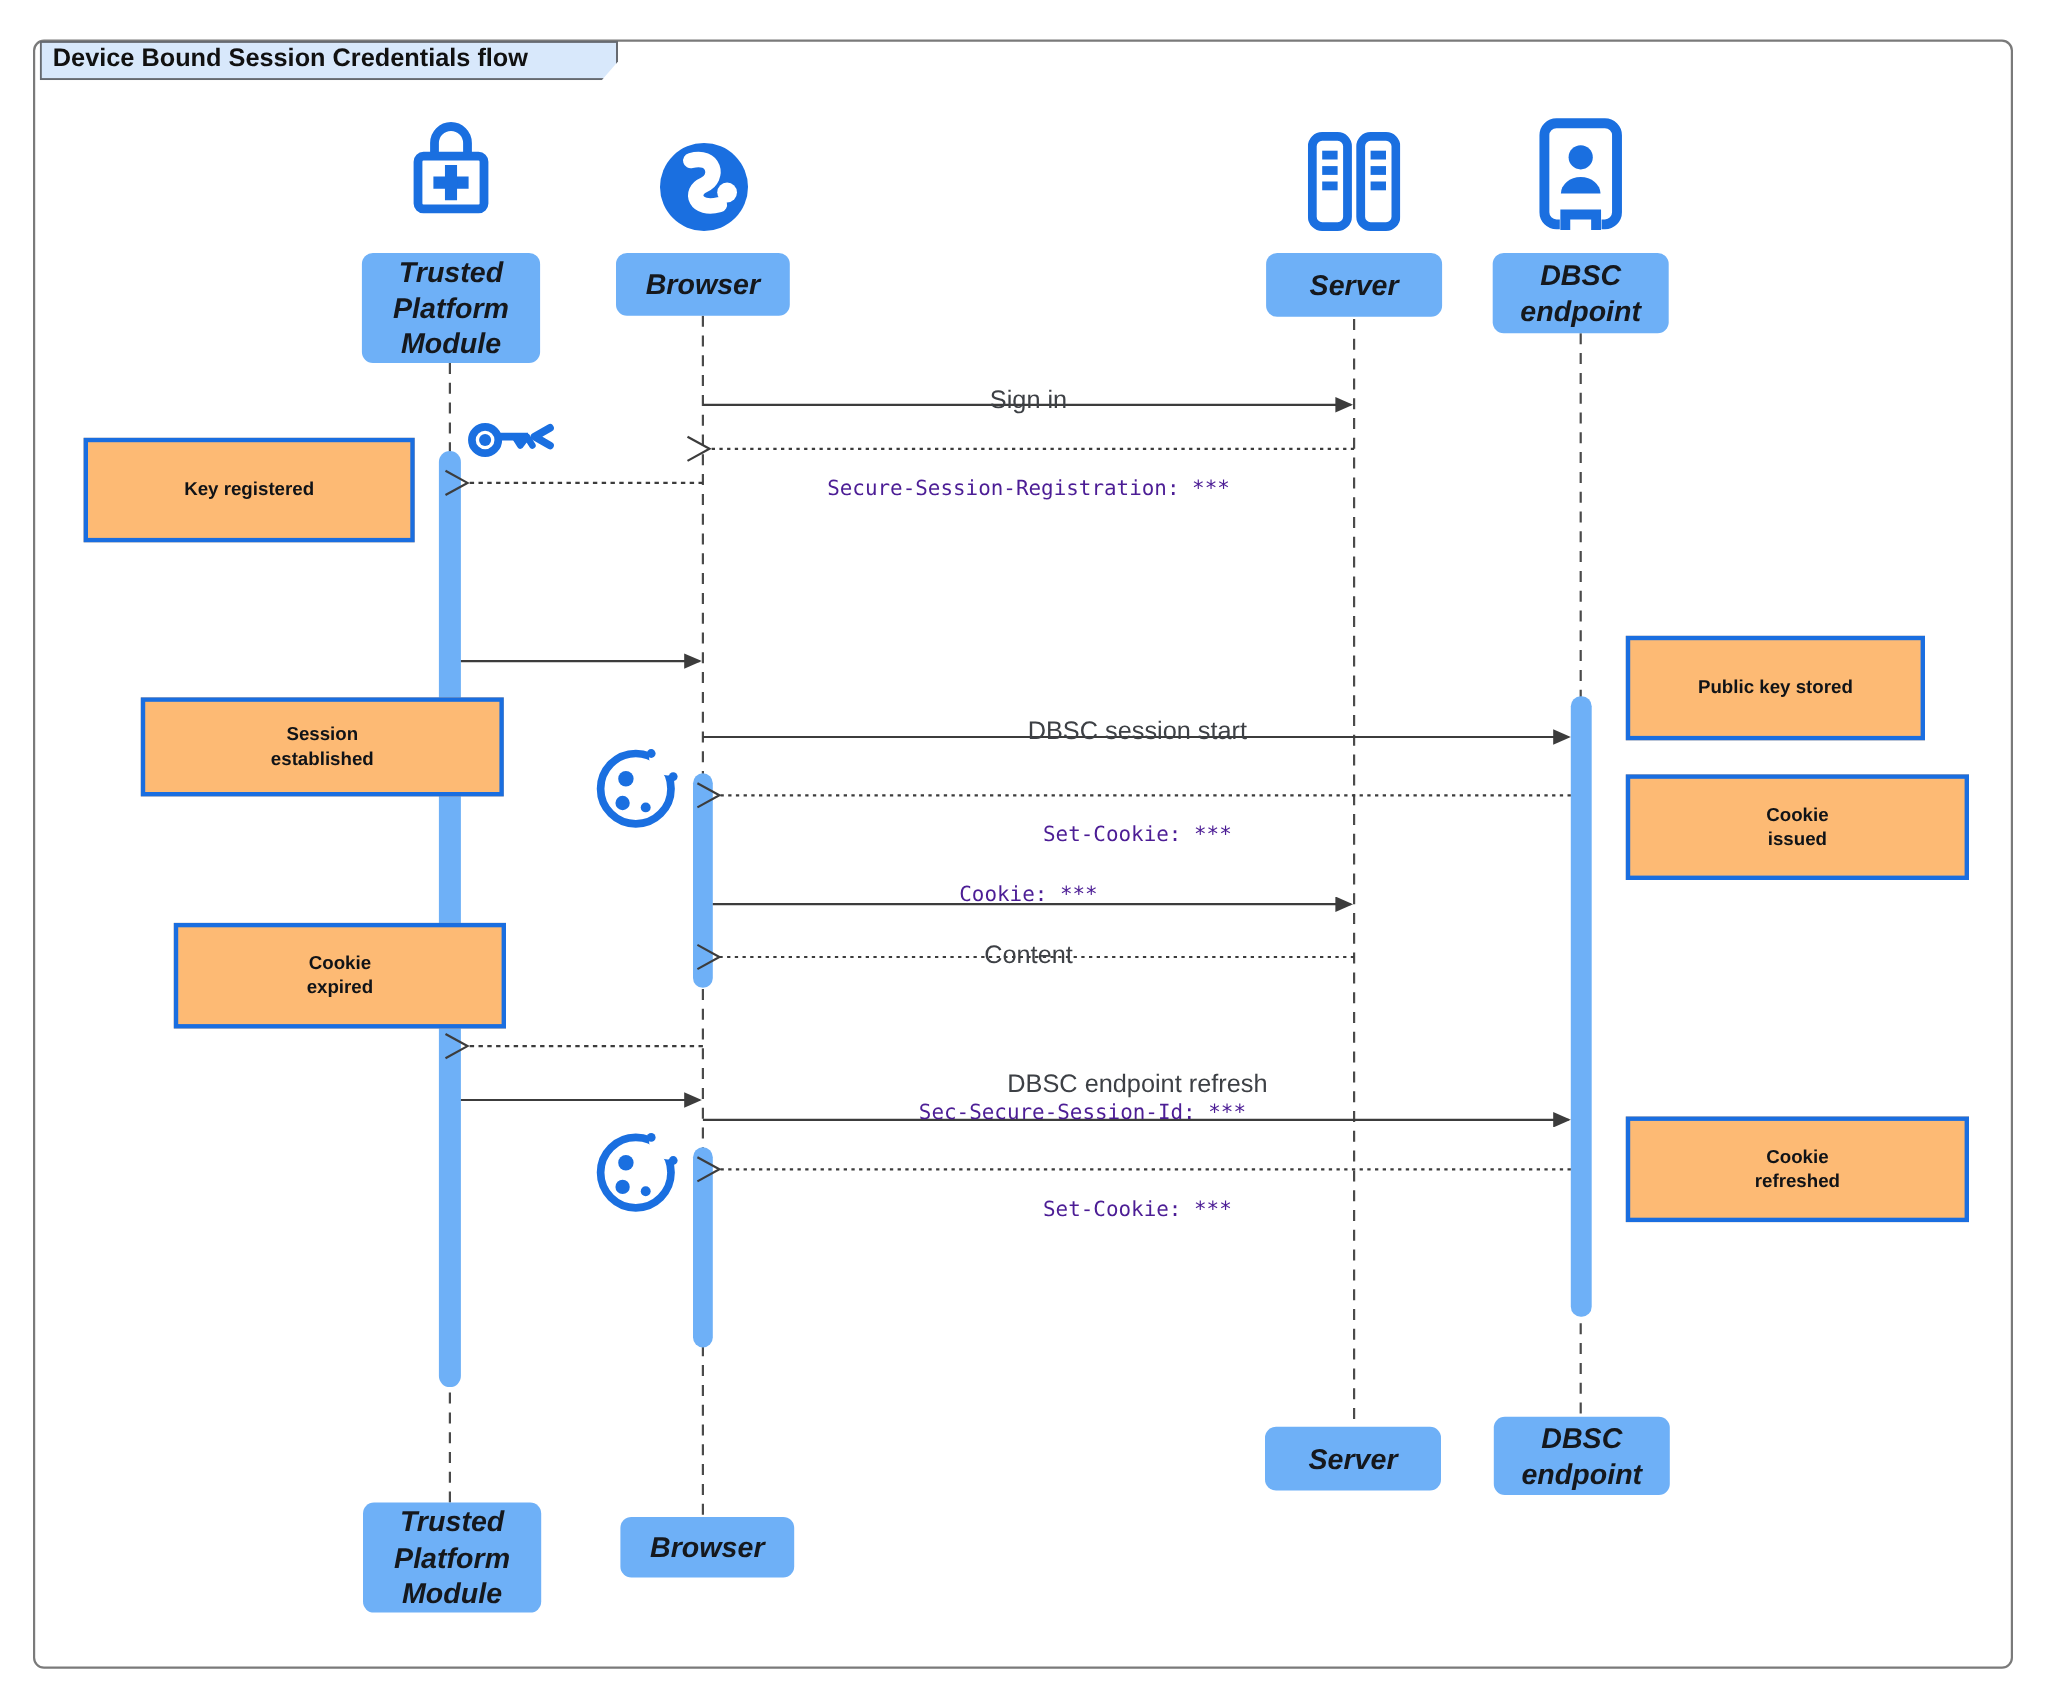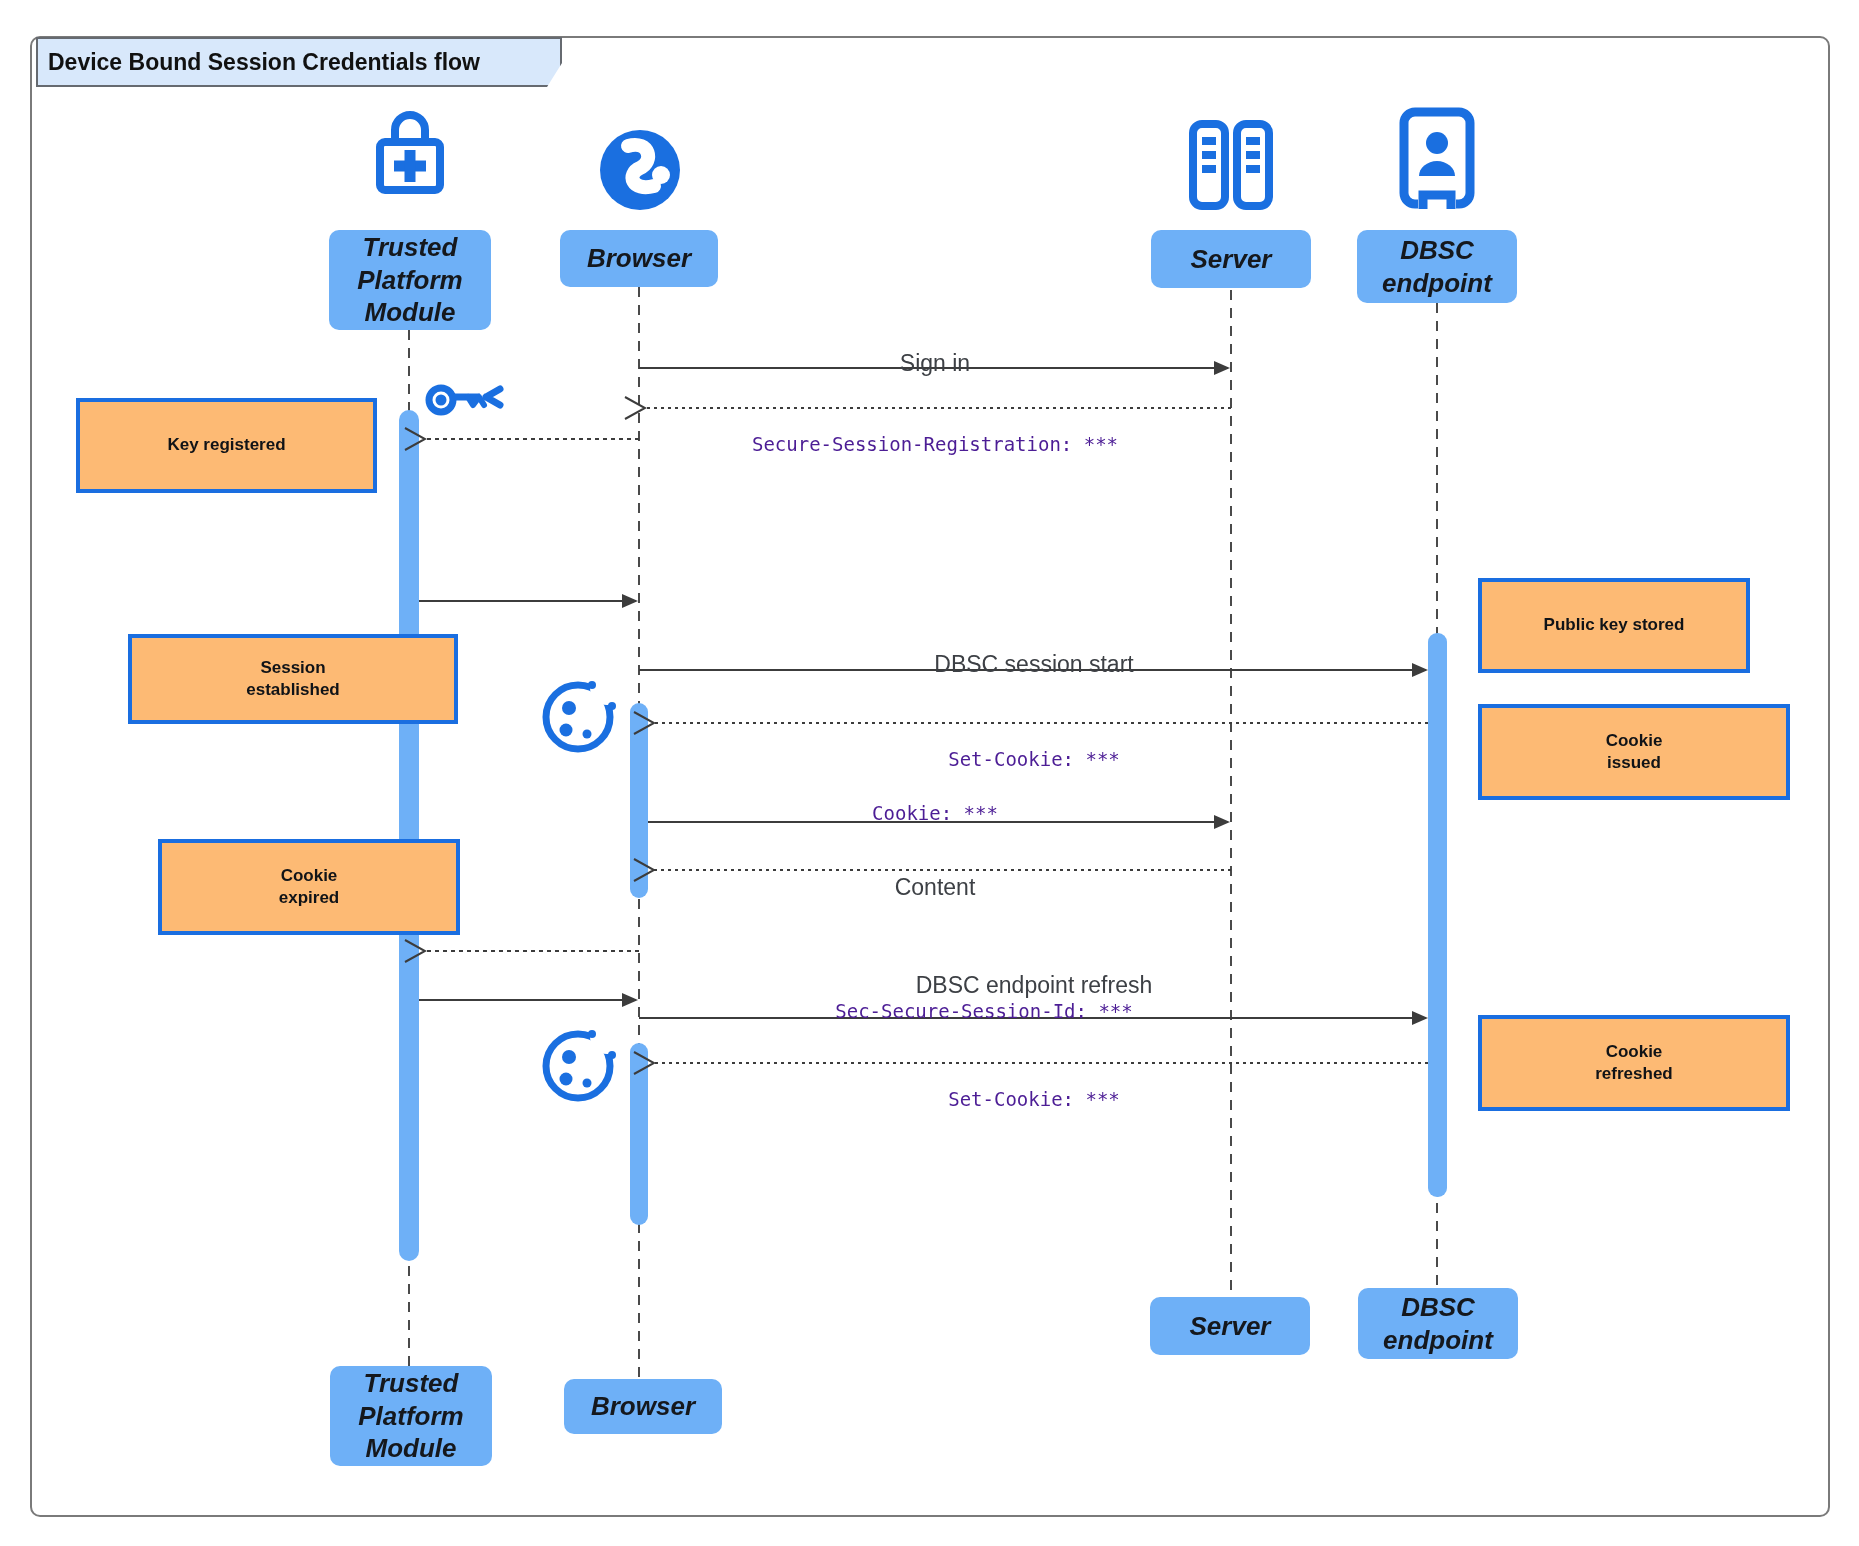--- a/index.html
+++ b/index.html
@@ -5,24 +5,24 @@
   html,body{margin:0;padding:0;background:#ffffff;}
   .canvas{
     position:relative;width:1859px;height:1546px;background:#ffffff;overflow:hidden;
     font-family:"Liberation Sans",sans-serif;
   }
   .frame{
     position:absolute;left:30px;top:36px;width:1796px;height:1477px;
     border:2px solid #7a7a7a;border-radius:10px;background:#ffffff;
   }
   .title-tab{
-    position:absolute;left:36px;top:37px;width:526px;height:50px;
+    position:absolute;left:36px;top:37px;width:526px;height:36px;
     background:#d8e8fb;border:2px solid #666a70;box-sizing:border-box;
     clip-path:polygon(0 0,100% 0,100% 52%,calc(100% - 15px) 100%,0 100%);
-    display:flex;align-items:center;
+    display:flex;align-items:flex-start;
   }
   .title-tab span{
     font-size:23px;font-weight:bold;color:#111111;padding-left:10px;white-space:nowrap;
   }
   .actor-box{
     position:absolute;background:#6eb0f7;border-radius:10px;
     display:flex;align-items:center;justify-content:center;text-align:center;
     font-weight:bold;color:#15181d;font-size:26px;line-height:1.25;white-space:pre-line;font-style:italic;
   }
   .note-box{
@@ -169,18 +169,18 @@
   <div class="note-box" style="left:158px;top:839px;width:302px;height:96px">Cookie
 expired</div>
   <div class="note-box" style="left:1478px;top:1015px;width:312px;height:96px">Cookie
 refreshed</div>
 
   <div class="msg msg-sans" style="left:935px;top:334px">Sign in</div>
   <div class="msg msg-mono" style="left:935px;top:417px">Secure-Session-Registration: ***</div>
   <div class="msg msg-sans" style="left:1034px;top:635px">DBSC session start</div>
   <div class="msg msg-mono" style="left:1034px;top:732px">Set-Cookie: ***</div>
   <div class="msg msg-mono" style="left:935px;top:786px">Cookie: ***</div>
-  <div class="msg msg-sans" style="left:935px;top:858px">Content</div>
+  <div class="msg msg-sans" style="left:935px;top:838px">Content</div>
   <div class="msg msg-sans" style="left:1034px;top:956px">DBSC endpoint refresh</div>
   <div class="msg msg-mono" style="left:984px;top:984px">Sec-Secure-Session-Id: ***</div>
   <div class="msg msg-mono" style="left:1034px;top:1072px">Set-Cookie: ***</div>
 
 </div>
 
 </body></html>

